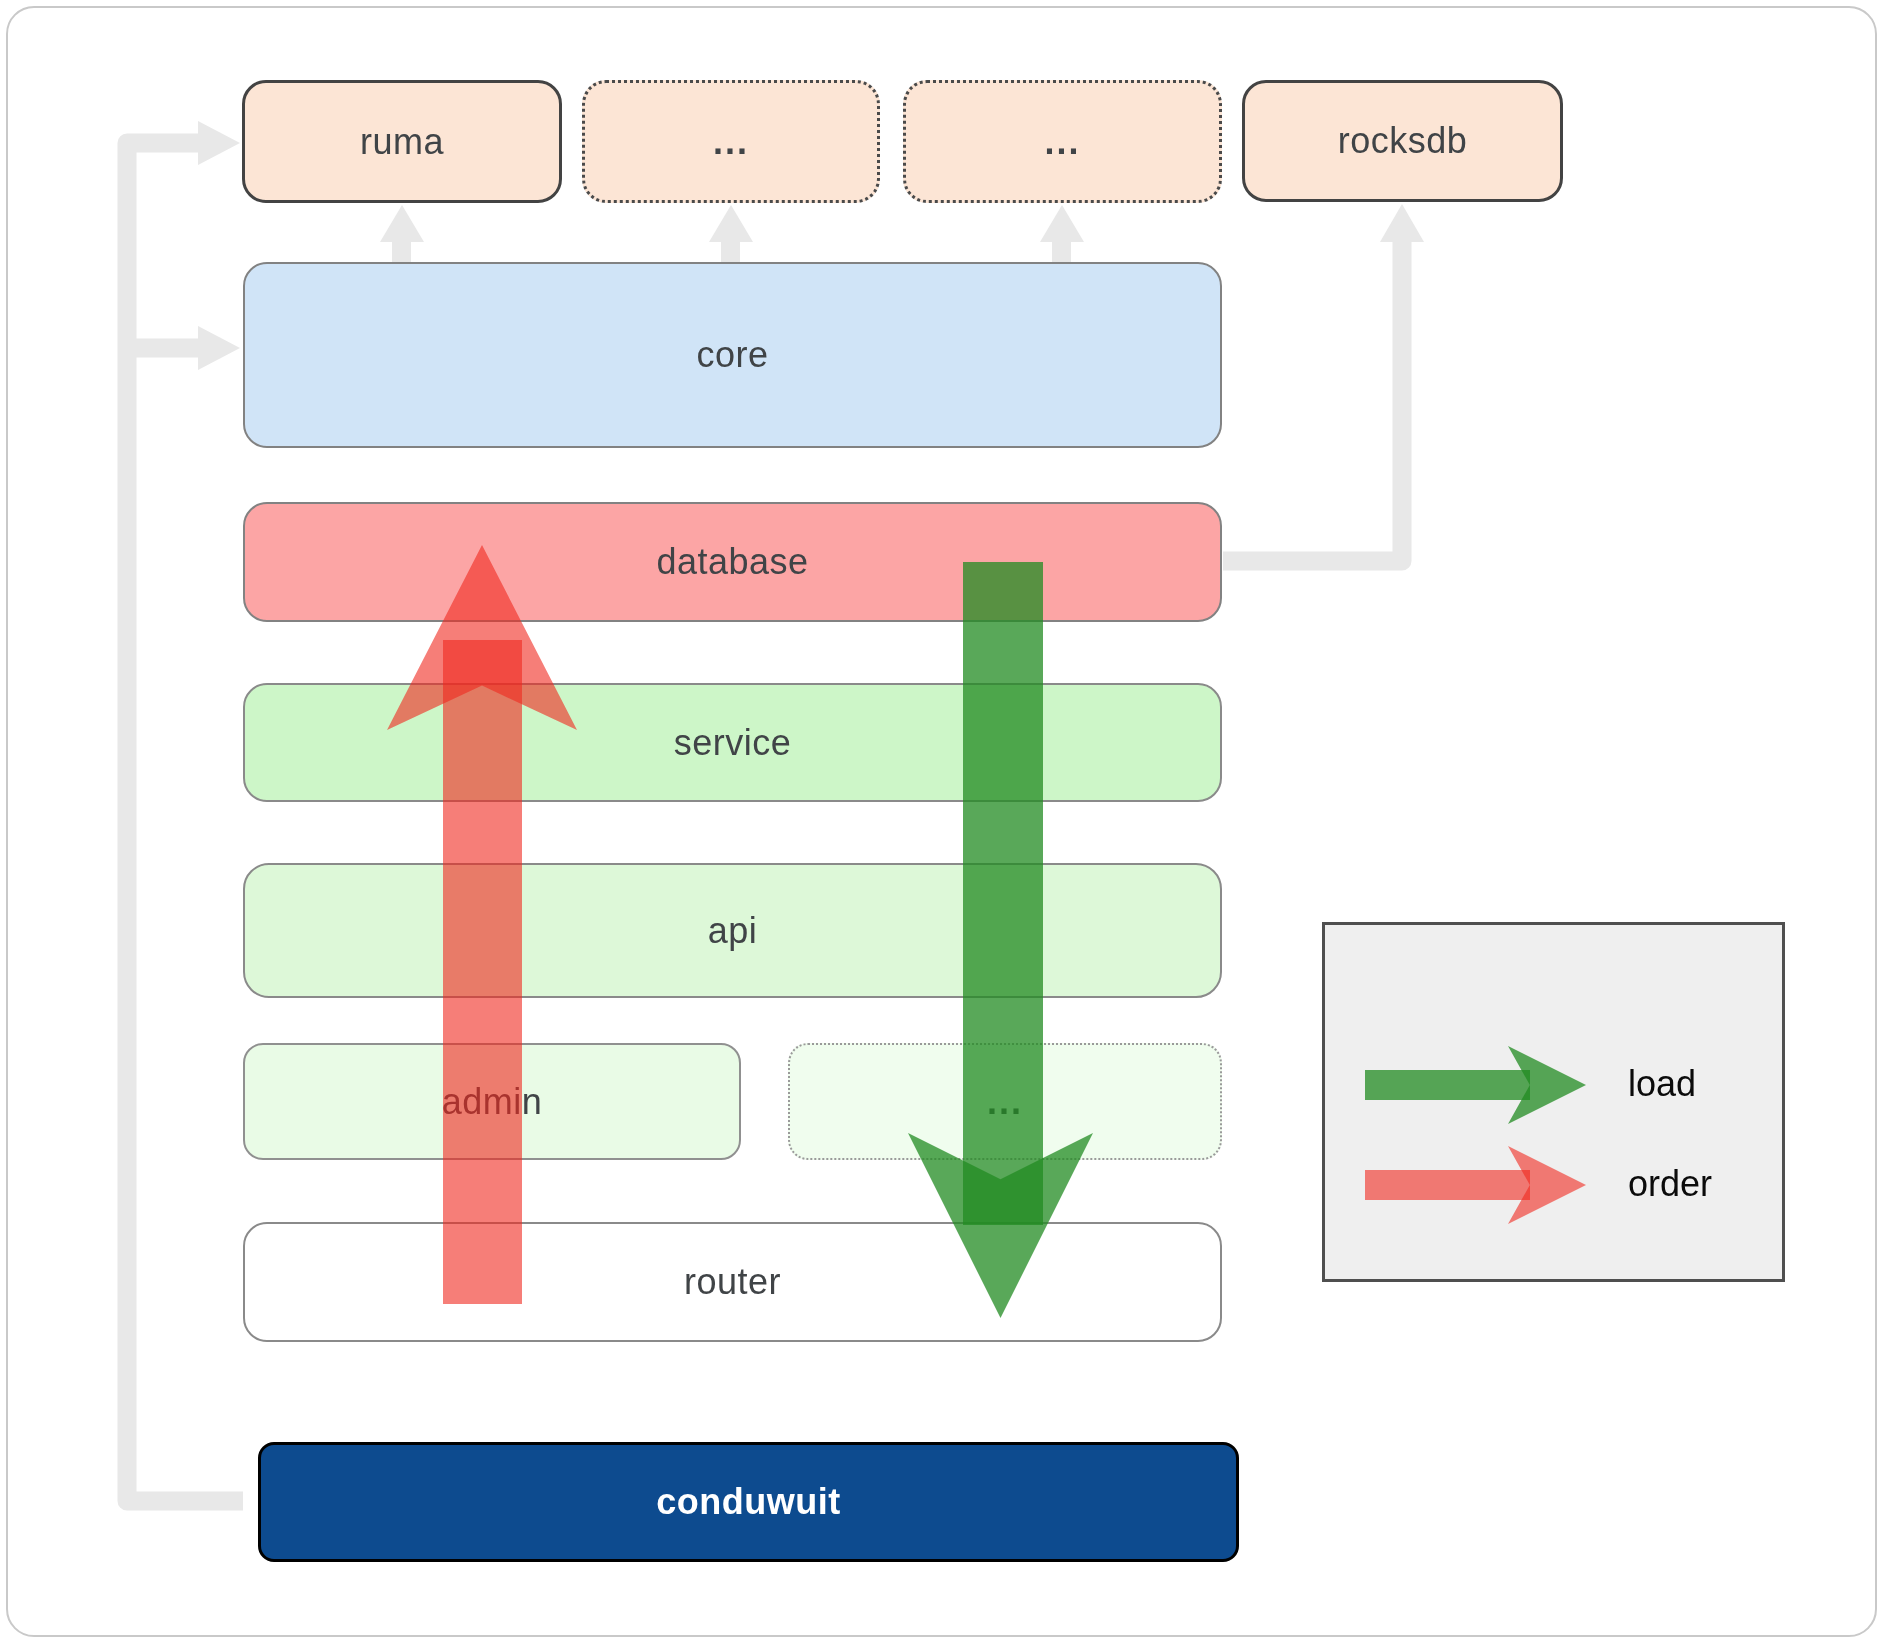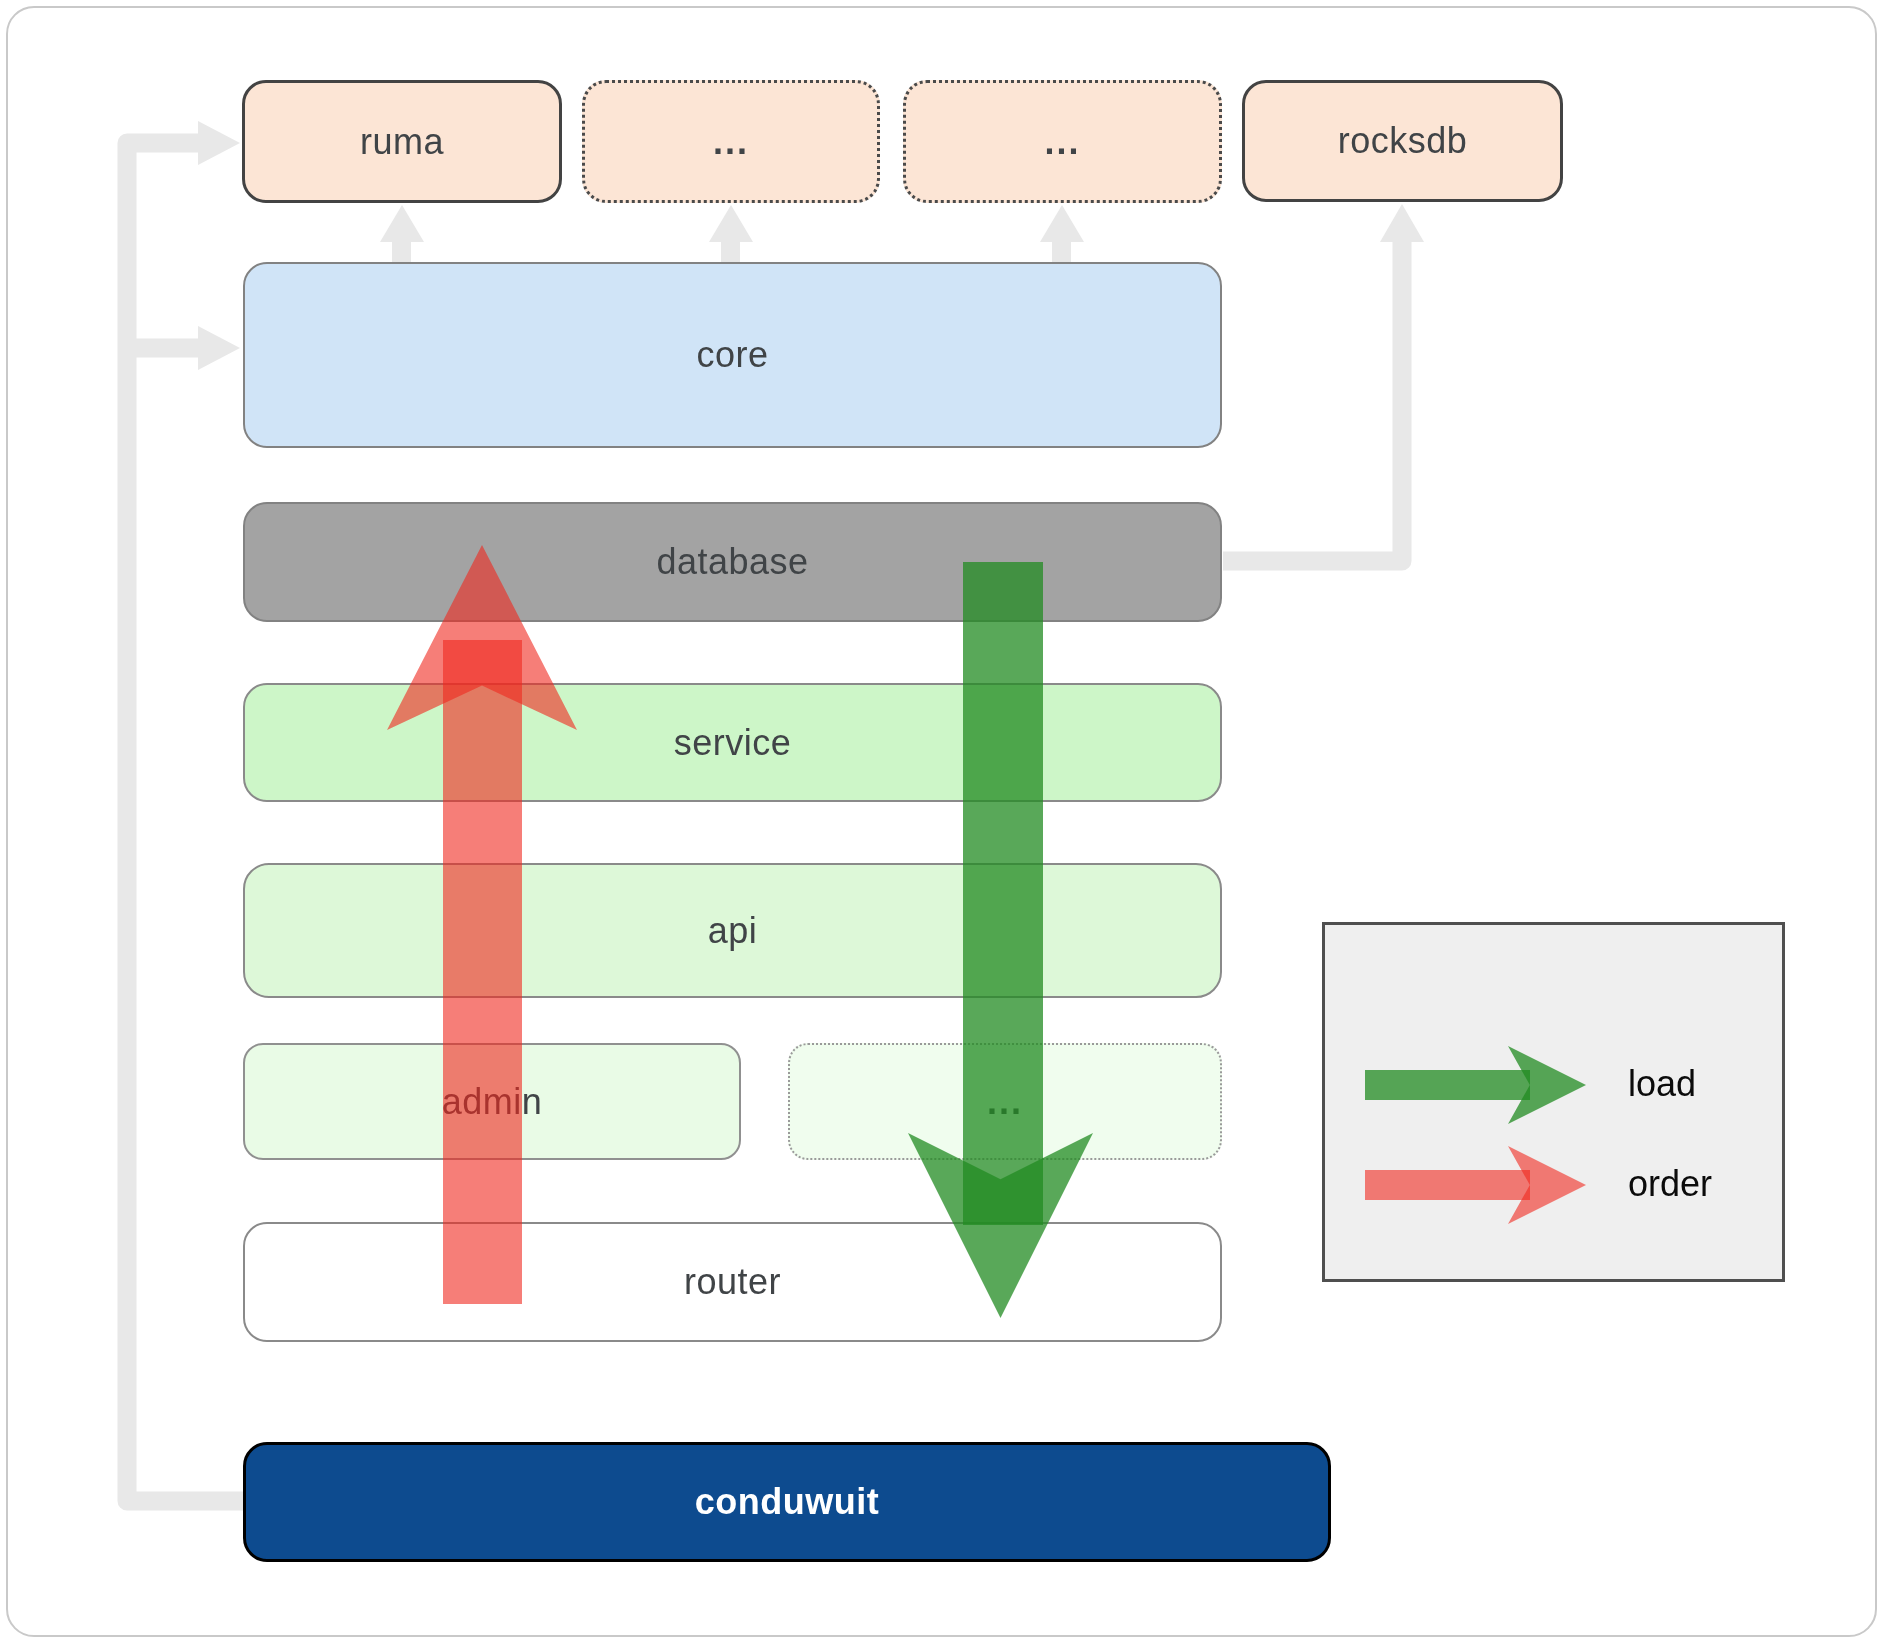--- a/index.html
+++ b/index.html
@@ -12,21 +12,21 @@
     border:2px solid #c9c9c9;border-radius:28px;
   }
   .box{
     position:absolute;display:flex;align-items:center;justify-content:center;
     box-sizing:border-box;border-radius:24px;
     font-size:36px;color:#404447;letter-spacing:0.5px;
   }
   .peach{background:#fce5d5;border:3px solid #434343;}
   .peach-dotted{background:#fce5d5;border:3px dotted #4a4a4a;}
   .blue{background:#d0e4f7;border:2px solid #828282;}
-  .green-bright{background:#a3a3a3;border:2px solid #828282;}
+  .green-bright{background:#fca5a5;border:2px solid #828282;}
   .green-mid{background:#cdf6c8;border:2px solid #8a8a8a;}
   .green-light{background:#ddf8d8;border:2px solid #8a8a8a;}
   .green-paler{background:#e9fbe6;border:2px solid #909090;border-radius:20px;}
   .green-dotted{background:#f0fdee;border:2px dotted #9a9a9a;border-radius:20px;}
   .white-box{background:#ffffff;border:2px solid #8a8a8a;}
   .navy{background:#0d4b8f;border:3px solid #000000;color:#ffffff;font-weight:600;}
   .dots{font-weight:700;letter-spacing:2px;}
 
   
   .flow{position:absolute;z-index:5;}
@@ -121,21 +121,21 @@
       <span>admin</span>
     </div>
     <div class="box green-dotted dots" style="left:788px;top:1043px;width:434px;height:117px;">
       <span>...</span>
     </div>
 
     <div class="box white-box" style="left:243px;top:1222px;width:979px;height:120px;">
       <span>router</span>
     </div>
 
-    <div class="box navy" style="left:243px;top:1442px;width:1088px;height:120px;">
+    <div class="box navy" style="left:258px;top:1442px;width:981px;height:120px;border-radius:16px;">
       <span>conduwuit</span>
     </div>
   </div>
 
   <div class="flow unload-col" style="left:443px;top:640px;width:79px;height:664px;"></div>
   <div class="flow unload-head" style="left:387px;top:545px;width:190px;height:185px;"></div>
 
   <div class="flow load-col" style="left:963px;top:562px;width:80px;height:663px;"></div>
   <div class="flow load-head" style="left:908px;top:1133px;width:185px;height:185px;"></div>
 

